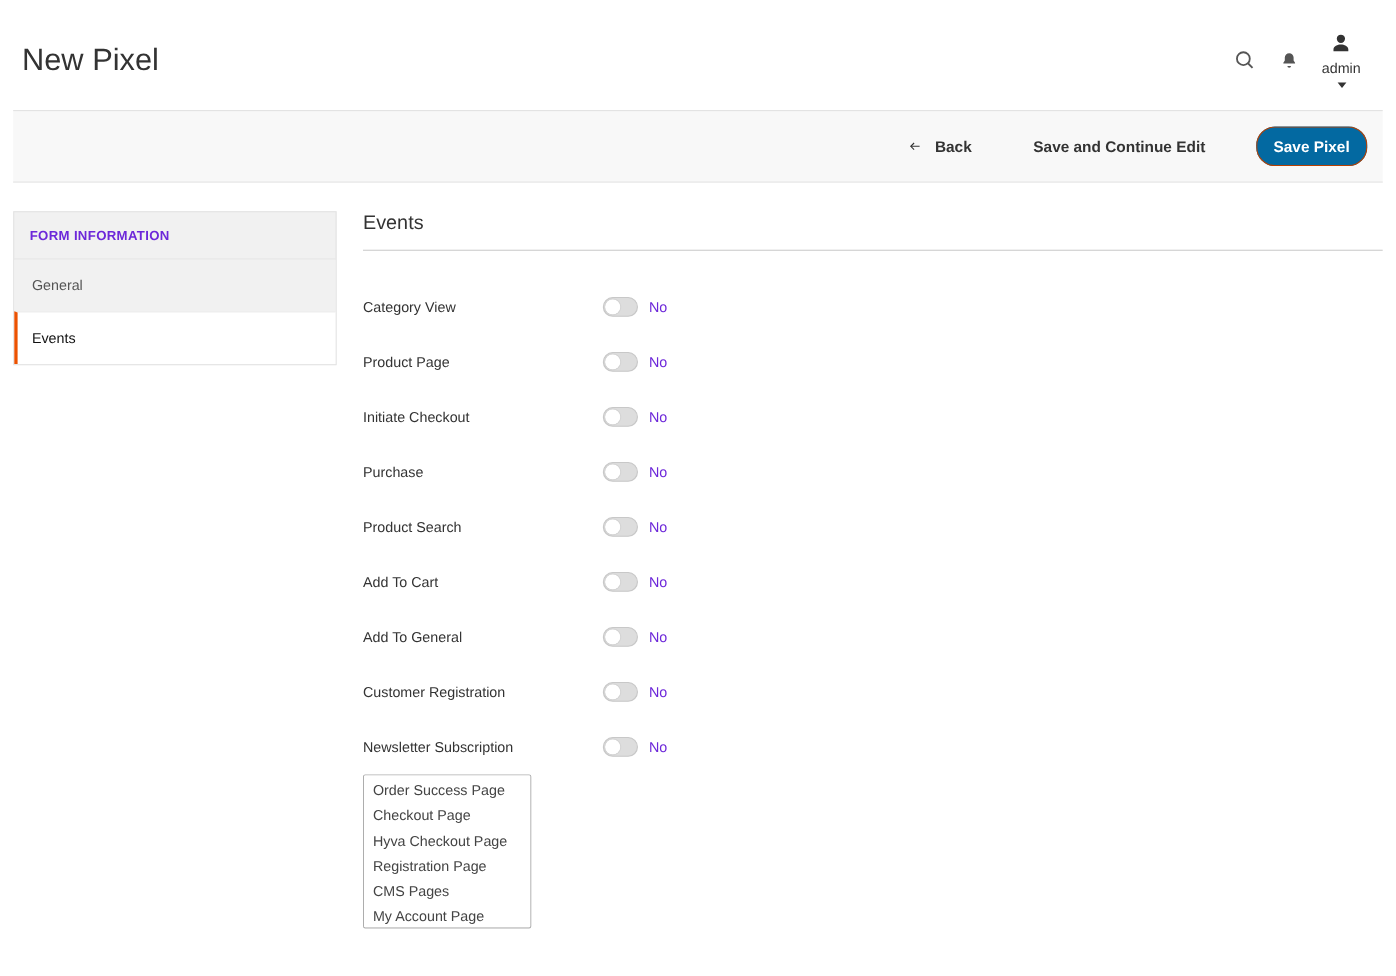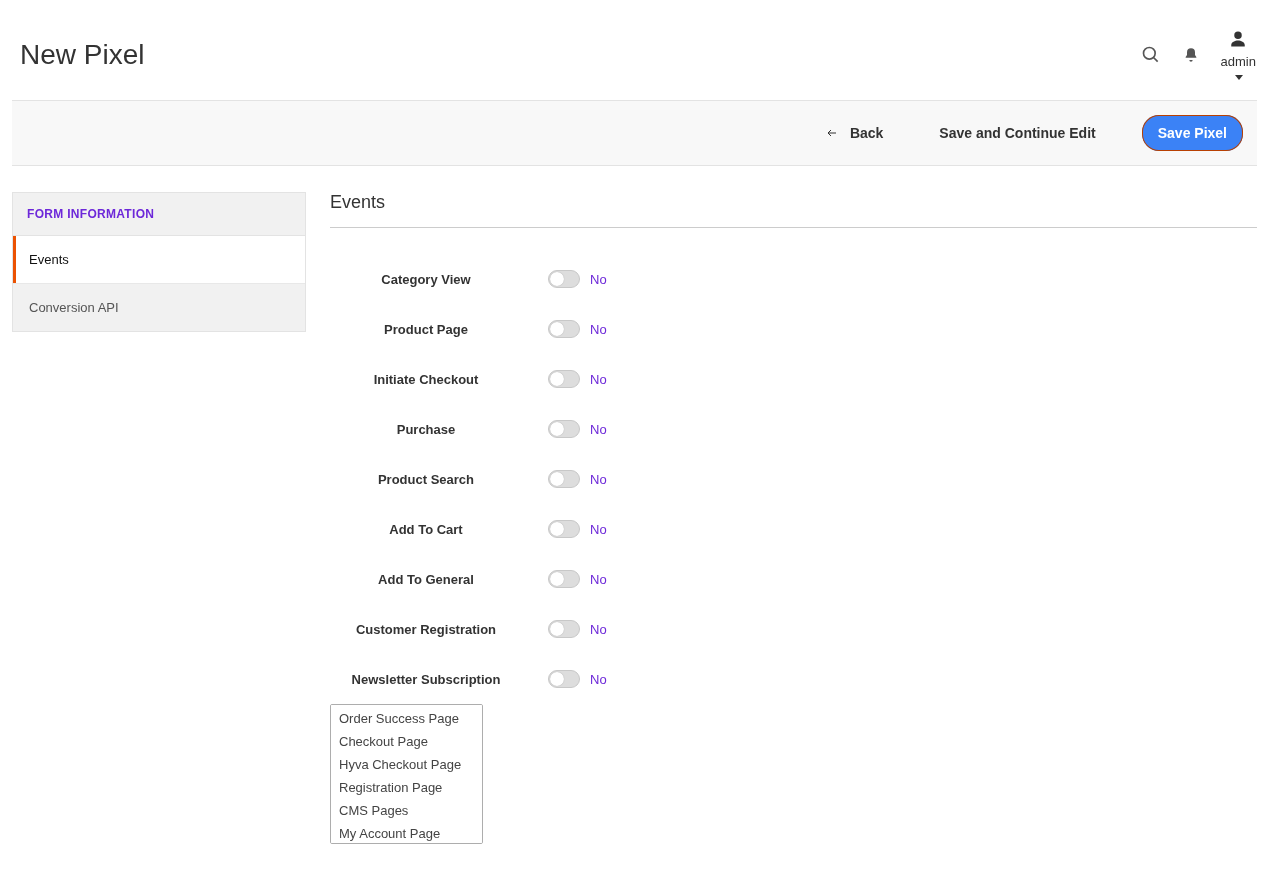--- a/index.html
+++ b/index.html
@@ -6,21 +6,21 @@
   body {
     font-family: 'Helvetica Neue', Arial, sans-serif;
     font-size: 13px;
     color: #303030;
     background: #fff;
   }
   .header {
     display: flex;
     align-items: center;
     justify-content: space-between;
-    padding: 30px 13px 20px 20px;
+    padding: 30px 32px 20px 20px;
   }
   .page-title {
     font-size: 28px;
     font-weight: 400;
     color: #333;
   }
   .header-right {
     display: flex;
     align-items: center;
     gap: 22px;
@@ -67,21 +67,21 @@
     background: transparent;
     padding: 8px 10px;
     color: #333;
     display: inline-flex;
     align-items: center;
     gap: 10px;
   }
   .btn-back { }
   .btn-save-continue { }
   .btn-primary {
-    background: #3b82f6;
+    background: #0369a1;
     color: #fff;
     padding: 10px 16px;
     font-weight: 600;
     box-shadow: 0 0 0 1px #b84002 inset;
     border-radius: 17px;
   }
 
   .content {
     display: flex;
     padding: 26px 12px 40px 12px;
@@ -128,22 +128,22 @@
     margin-bottom: 26px;
   }
 
   .form-row {
     display: flex;
     align-items: center;
     min-height: 50px;
   }
   .field-label {
     width: 218px;
-    text-align: center;
-    font-weight: 700;
+    text-align: left;
+    font-weight: 400;
     font-size: 13px;
     color: #333;
     padding-right: 26px;
   }
   .field-control {
     display: flex;
     align-items: center;
     gap: 10px;
   }
   .toggle {
@@ -228,25 +228,25 @@
     <span>Save and Continue Edit</span>
   </button>
   <button class="btn btn-primary">
     <span>Save Pixel</span>
   </button>
 </div>
 
 <div class="content">
   <aside class="sidebar">
     <div class="sidebar-header">FORM INFORMATION</div>
+    <div class="sidebar-item">
+      <span>General</span>
+    </div>
     <div class="sidebar-item active">
       <span>Events</span>
-    </div>
-    <div class="sidebar-item">
-      <span>Conversion API</span>
     </div>
   </aside>
 
   <main class="main">
     <h2 class="section-title">Events</h2>
 
     <div id="toggles-container">
         <div class="form-row">
           <label class="field-label">Category View</label>
           <div class="field-control">

